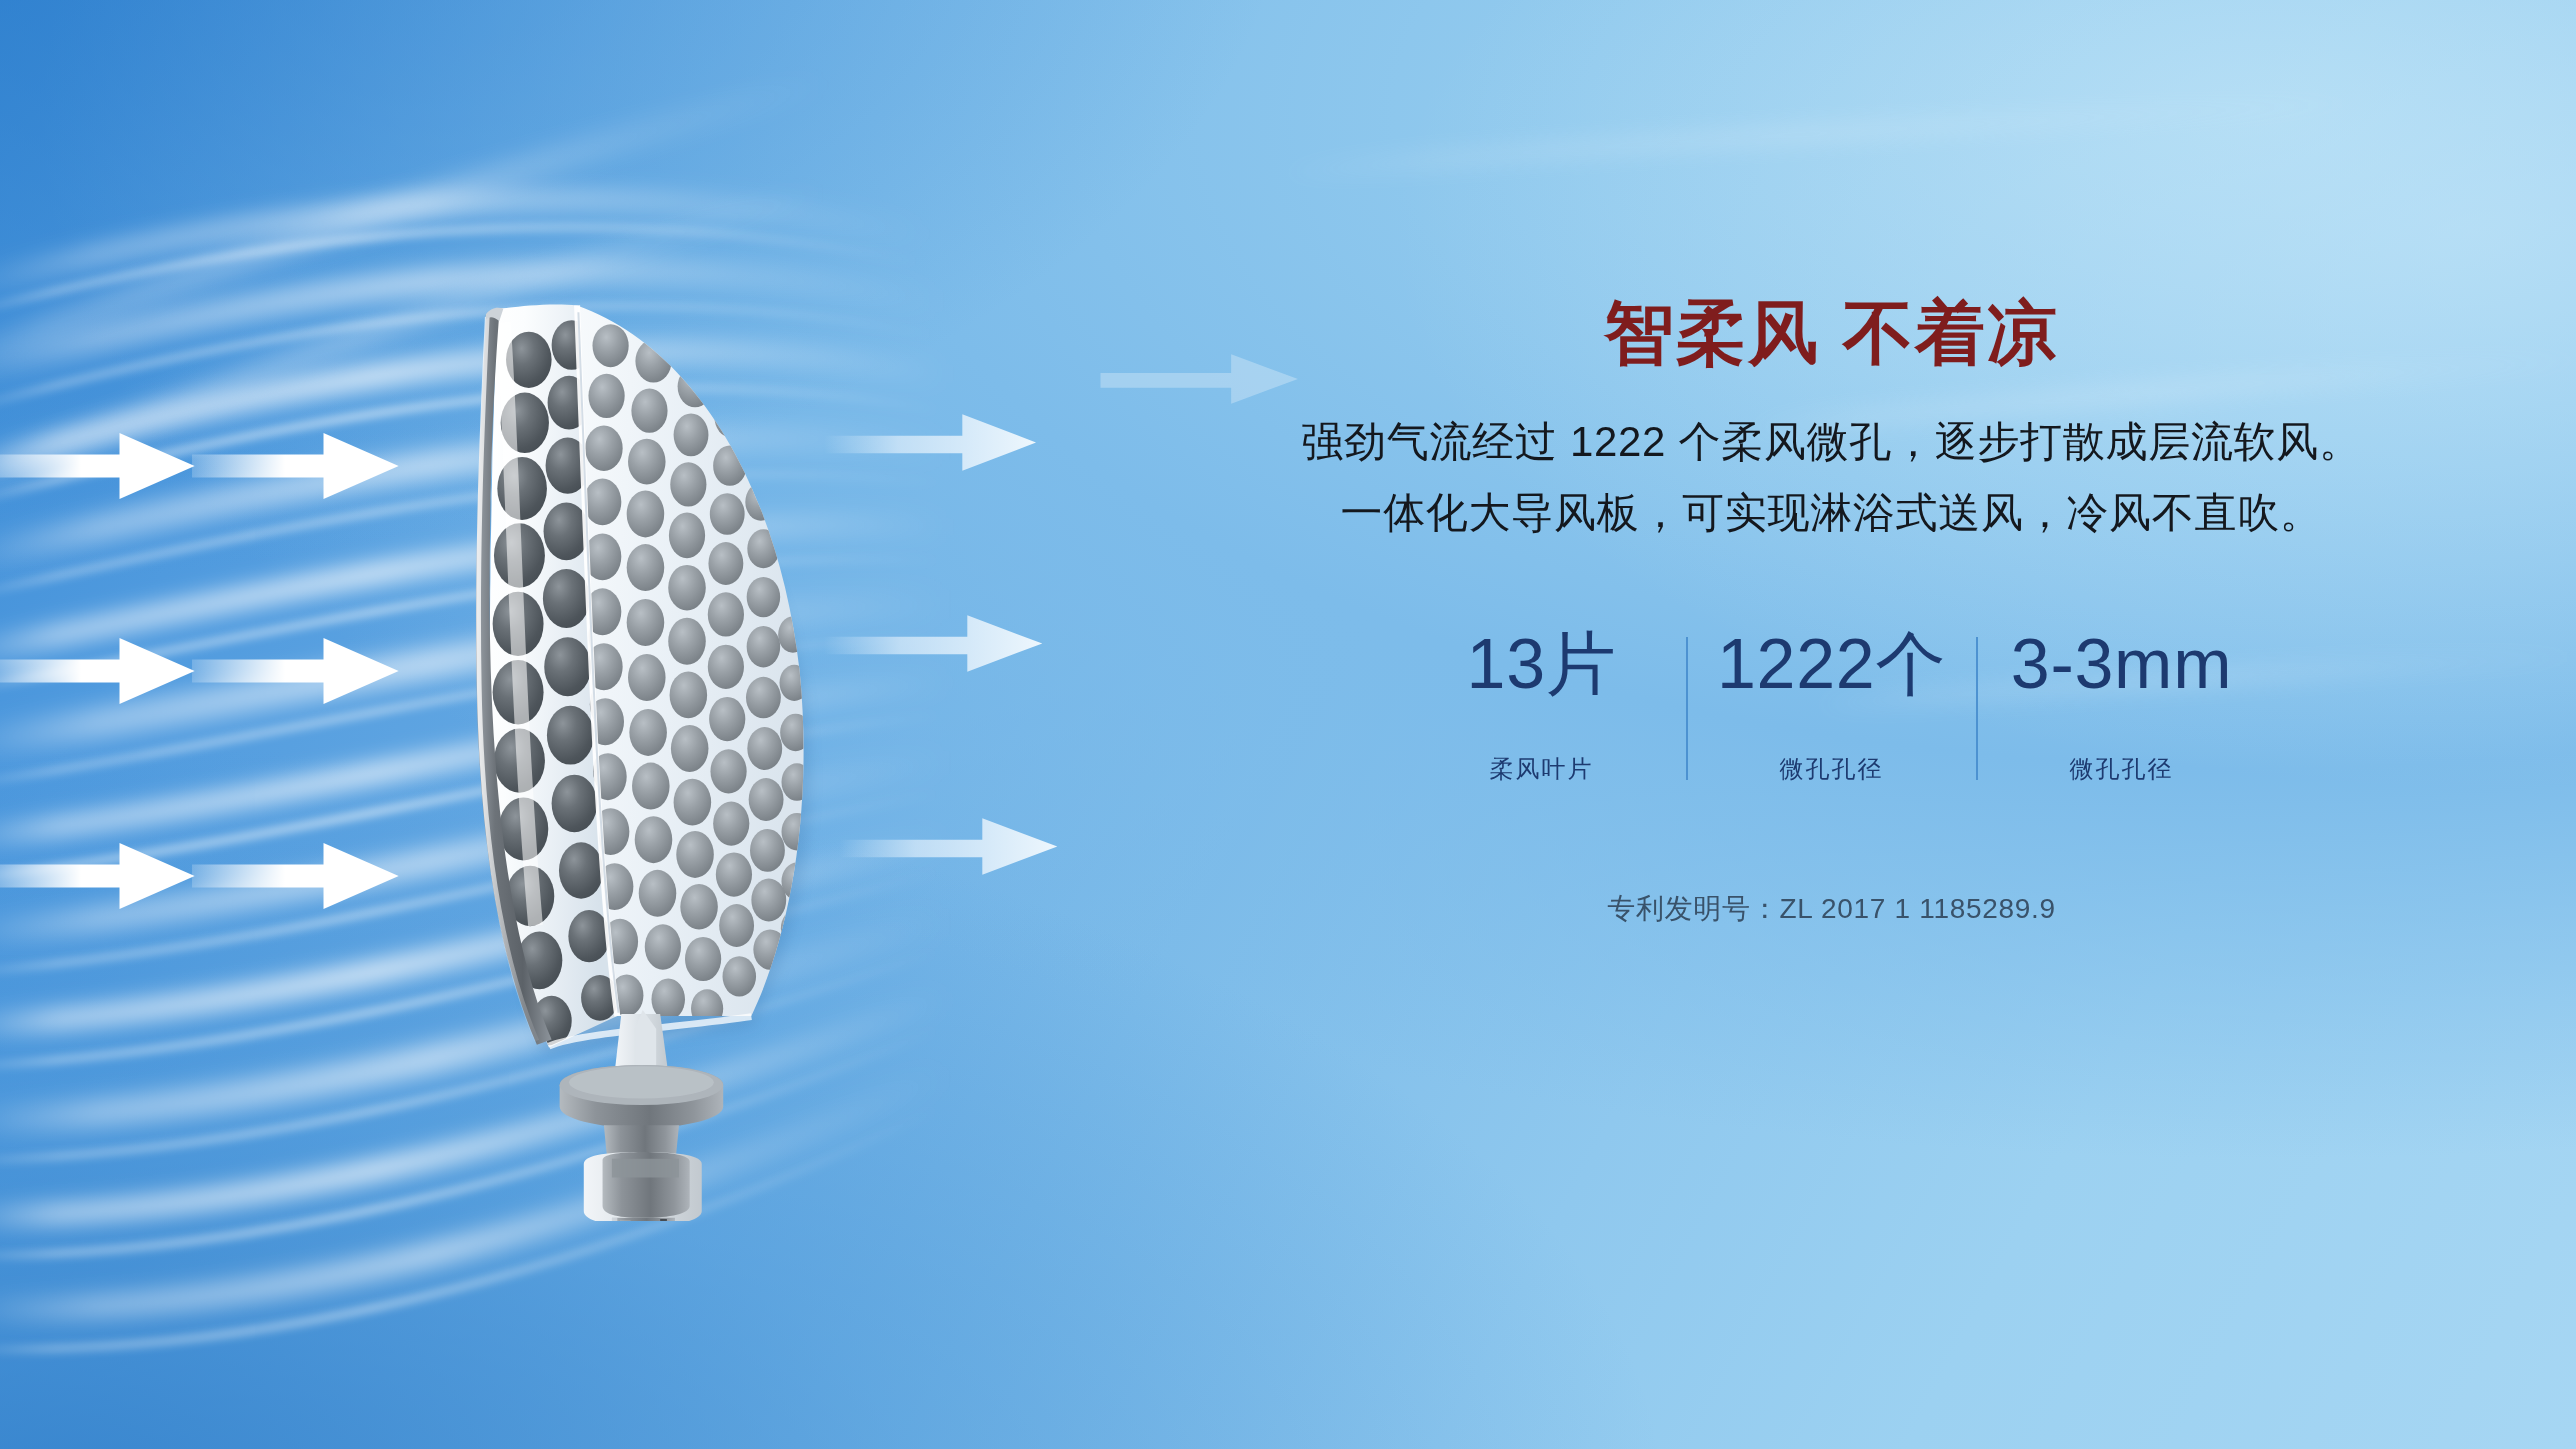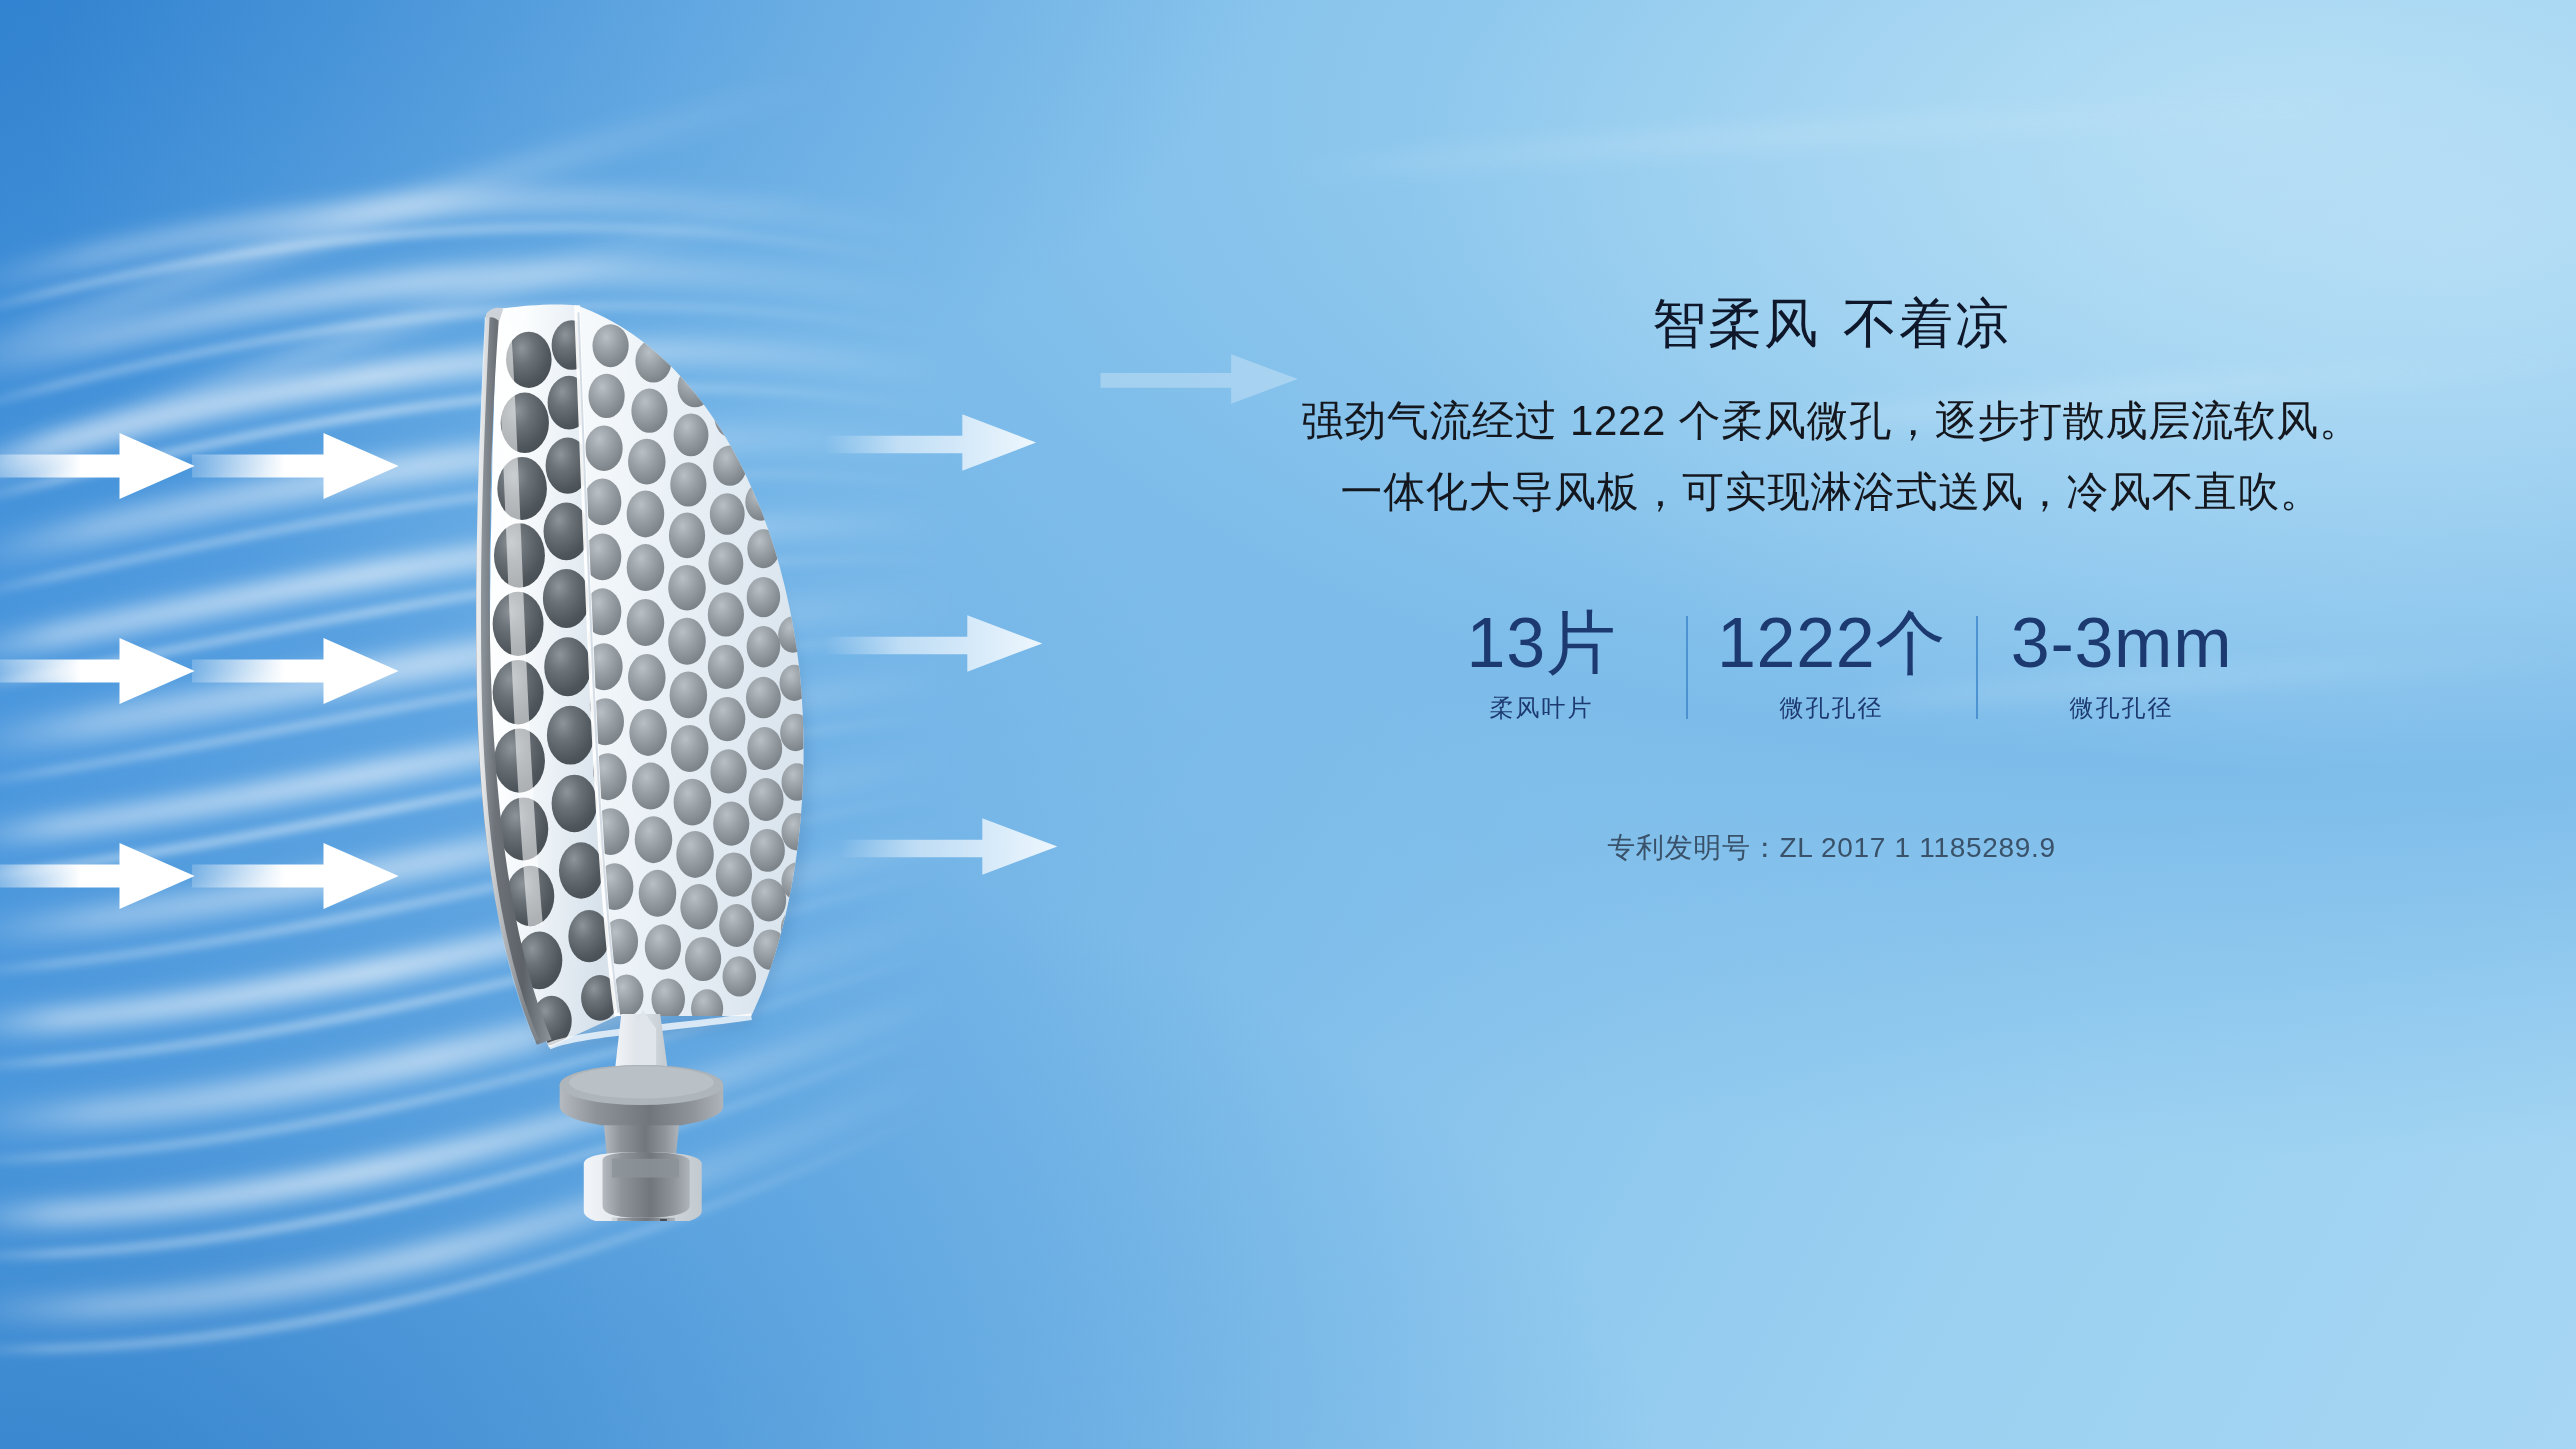--- a/index.html
+++ b/index.html
@@ -45,24 +45,24 @@
   .product{position:absolute;left:376px;top:201px;width:496px;height:1020px;}
   .product svg{display:block;width:100%;height:100%;}
 
   
   .panel{
     position:absolute;
     left:1181px;top:288px;width:1301px;
     text-align:center;
   }
   .headline{
-    color:#0f172a;
-    font-size:54px;
+    color:#7f1d1d;
+    font-size:70px;
     line-height:1.30;
-    font-weight:400;
+    font-weight:700;
     letter-spacing:2px;
     white-space:nowrap;
   }
   .headline .sp{display:inline-block;width:23px;}
   .subcopy{
     margin-top:29.5px;
     color:#14181e;
     font-size:42px;
     line-height:1.58;
     font-weight:400;
@@ -72,21 +72,21 @@
 
   .stats{
     margin-top:81px;
     display:flex;
     justify-content:center;
     align-items:stretch;
   }
   .stat{
     width:288px;
     padding:0 6.7px;
-    display:flex;flex-direction:column;align-items:center;justify-content:flex-start;
+    display:flex;flex-direction:column;align-items:center;justify-content:flex-start;gap:40px;
   }
   .stat-divider{
     width:2px;
     background:#4a8fd0;
     opacity:.95;
     margin:9.4px 0 4px;
     align-self:stretch;
   }
   .stat-value{
     color:#1d3a70;

